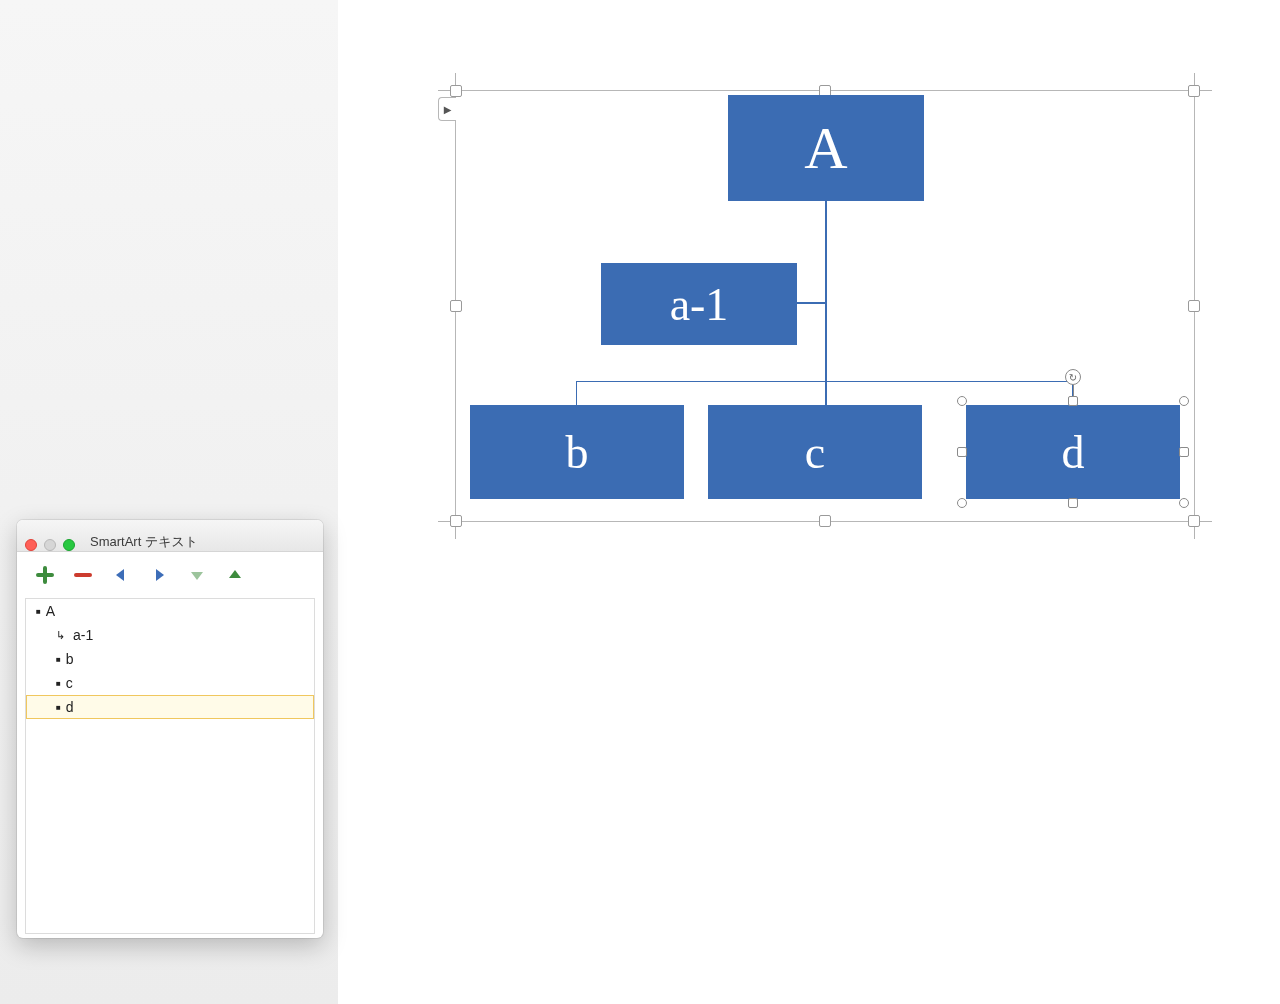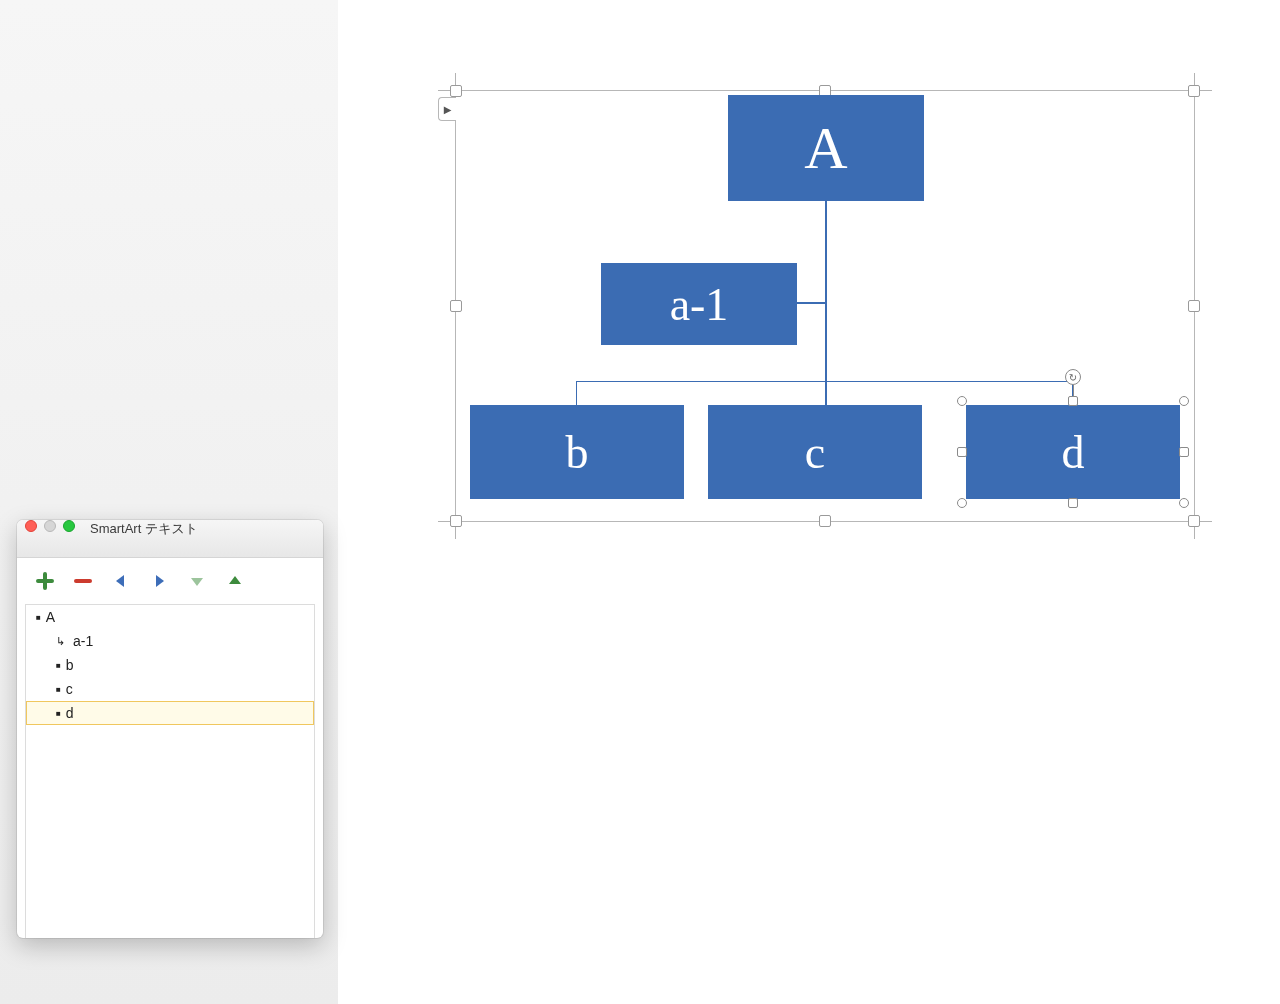--- a/index.html
+++ b/index.html
@@ -129,24 +129,24 @@
     .textpane {
       position: absolute;
       left: 17px; top: 520px;
       width: 306px; height: 418px;
       background: #fff;
       border-radius: 6px;
       box-shadow: 0 8px 24px rgba(0,0,0,0.22), 0 0 0 1px rgba(0,0,0,0.08);
       overflow: hidden;
     }
     .tp-titlebar {
-      height: 38px;
+      height: 32px;
       background: linear-gradient(#f6f6f6, #e7e7e7);
       border-bottom: 1px solid #d5d5d5;
-      display: flex; align-items: flex-start;
+      display: flex; align-items: flex-end;
       padding: 0 8px;
       gap: 7px;
       font-size: 13px;
       color: #3a3a3a;
     }
     .traffic { width: 12px; height: 12px; border-radius: 50%; }
     .traffic.red { background: #ff5f57; border: 0.5px solid #e24238; }
     .traffic.gray { background: #d6d6d6; border: 0.5px solid #b8b8b8; }
     .traffic.green { background: #28c840; border: 0.5px solid #1ba530; }
     .tp-title { margin-left: 8px; }

